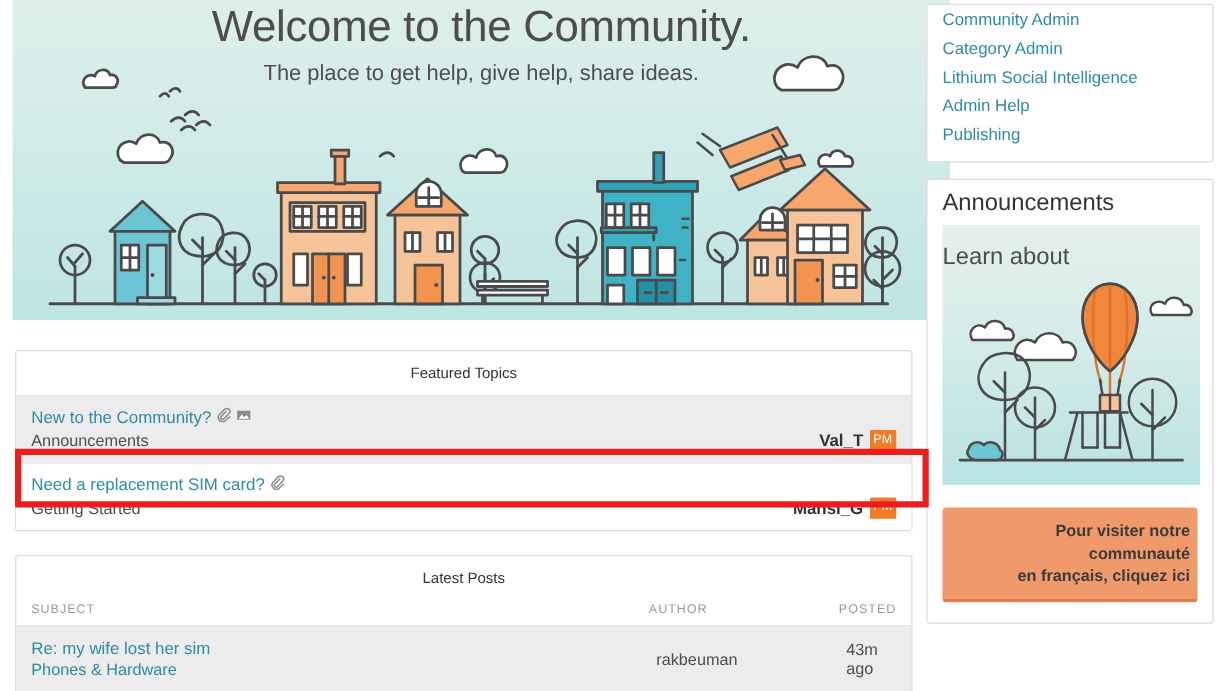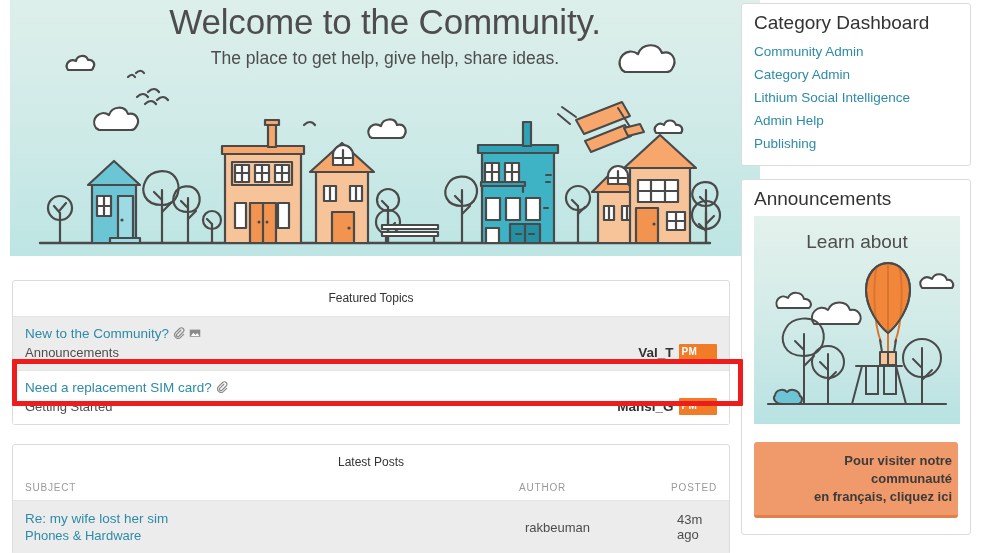--- a/index.html
+++ b/index.html
@@ -88,23 +88,23 @@
   .ft-author {
     font-size: 13.5px;
     font-weight: bold;
     color: #333333;
   }
   .pm-badge {
     display: inline-block;
     background: #f07c28;
     color: #ffffff;
     font-size: 10px;
-    font-weight: bold;
+    font-weight: normal;
     line-height: 1;
-    padding: 3px 20px 4px 3px;
+    padding: 3px 3px 4px 3px;
     border-radius: 1px;
     letter-spacing: 0.2px;
   }
 
   
   .mini-icon { display: inline-block; vertical-align: middle; }
 
   
   #highlight-box {
     position: absolute;
@@ -162,21 +162,20 @@
   #announce-panel { margin-top: 13px; }
   .ann-img-wrap { padding: 0 12px; }
   .ann-img {
     position: relative;
     width: 206px; height: 208px;
     background: linear-gradient(180deg, #e4f1ec 0%, #d2ebe8 50%, #b8e2e2 100%);
     overflow: hidden;
   }
   .ann-txt {
     position: absolute; left: 0; right: 0; top: 13px;
-    text-align: center;
     font-size: 19px;
     line-height: 25px;
     color: #4d4d4d;
   }
   .fr-btn-wrap { padding: 18px 12px 16px 12px; }
   .fr-btn {
     display: block; width: 100%;
     background: #f0996a;
     border: none;
     border-bottom: 3px solid #e07f4c;
@@ -449,21 +448,20 @@
         <div class="col-posted lp-cell">43m ago</div>
       </div>
     </div>
 
     <div id="highlight-box"></div>
   </div>
 
   <div id="sidebar">
 
     <div class="side-panel">
-      <div class="side-title">Category Dashboard</div>
       <div class="side-links">
         <a class="side-link" href="#">Community Admin</a>
         <a class="side-link" href="#">Category Admin</a>
         <a class="side-link" href="#">Lithium Social Intelligence</a>
         <a class="side-link" href="#">Admin Help</a>
         <a class="side-link" href="#">Publishing</a>
       </div>
     </div>
 
     <div id="announce-panel" class="side-panel">

